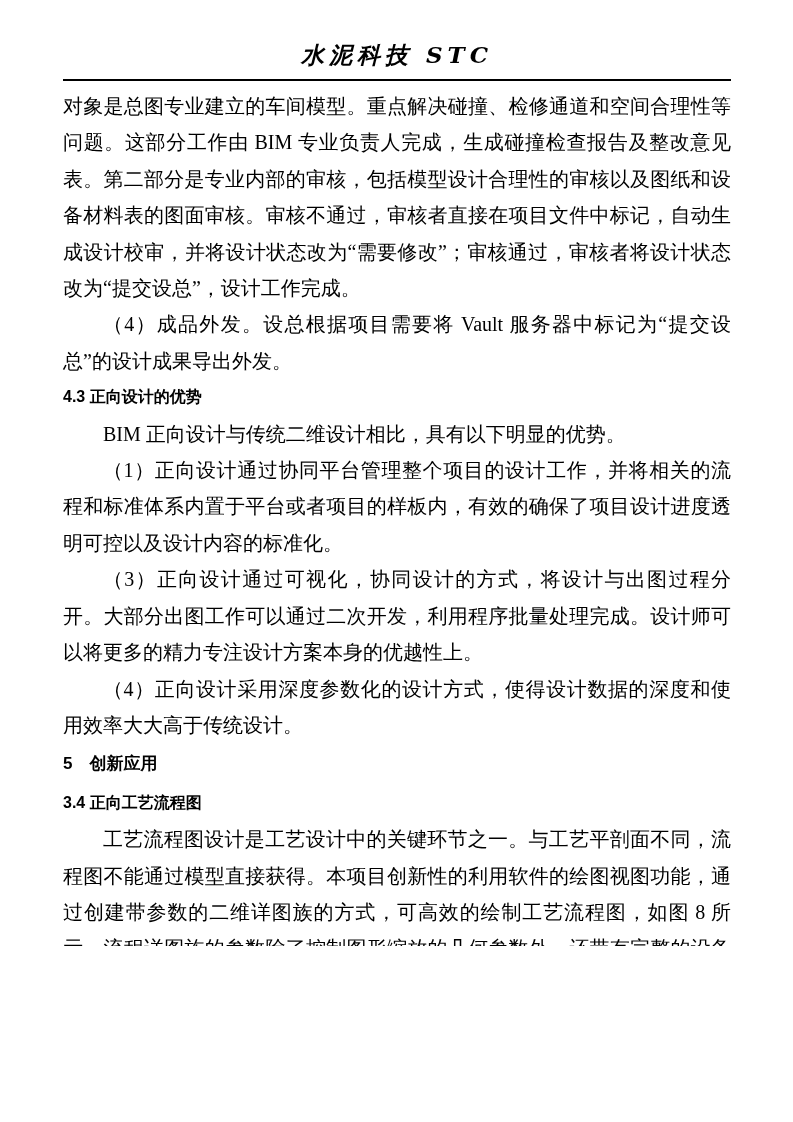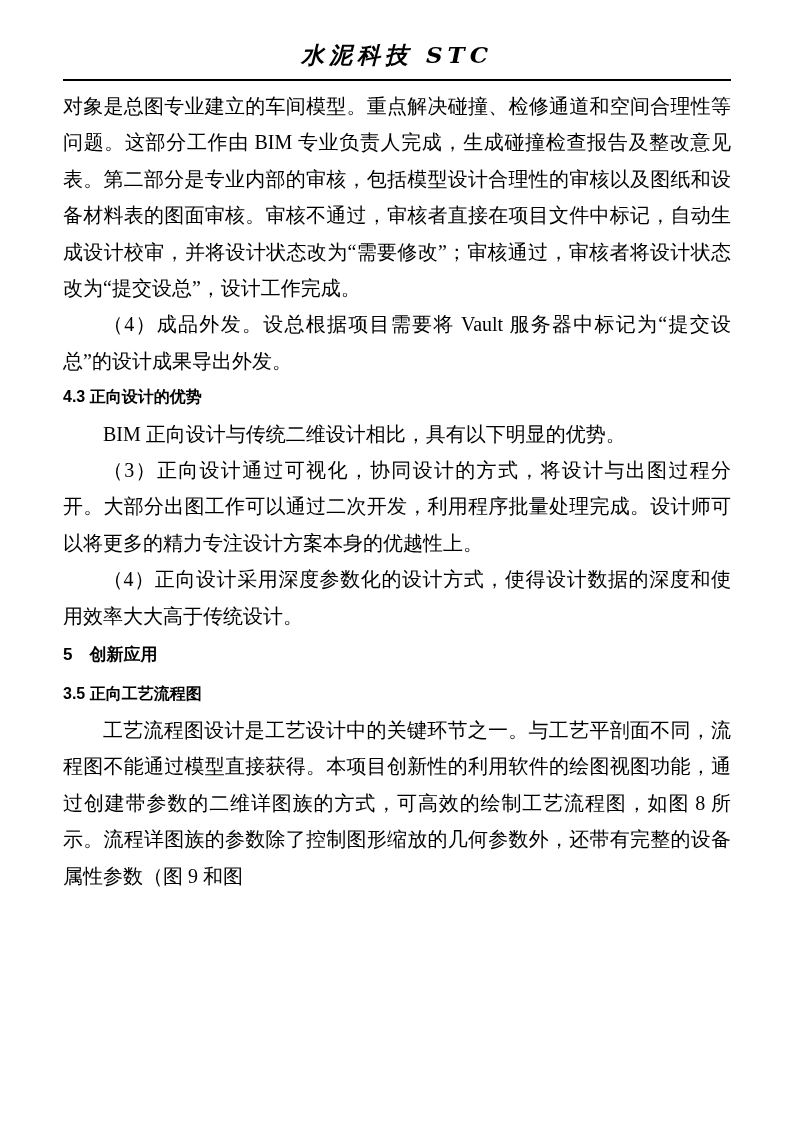--- a/index.html
+++ b/index.html
@@ -103,24 +103,25 @@
   <div class="content">
 
     <div class="journal-title">水泥科技 STC</div>
     <div class="header-rule"></div>
 
     <div class="body-text">
       <p class="para">对象是总图专业建立的车间模型。重点解决碰撞、检修通道和空间合理性等问题。这部分工作由 BIM 专业负责人完成，生成碰撞检查报告及整改意见表。第二部分是专业内部的审核，包括模型设计合理性的审核以及图纸和设备材料表的图面审核。审核不通过，审核者直接在项目文件中标记，自动生成设计校审，并将设计状态改为“需要修改”；审核通过，审核者将设计状态改为“提交设总”，设计工作完成。</p>
       <p class="para indent">（4）成品外发。设总根据项目需要将 Vault 服务器中标记为“提交设总”的设计成果导出外发。</p>
       <h3 class="heading">4.3 正向设计的优势</h3>
       <p class="para indent">BIM 正向设计与传统二维设计相比，具有以下明显的优势。</p>
+      <p class="para indent">（1）正向设计通过协同平台管理整个项目的设计工作，并将相关的流程和标准体系内置于平台或者项目的样板内，有效的确保了项目设计进度透明可控以及设计内容的标准化。</p>
       <p class="para indent">（3）正向设计通过可视化，协同设计的方式，将设计与出图过程分开。大部分出图工作可以通过二次开发，利用程序批量处理完成。设计师可以将更多的精力专注设计方案本身的优越性上。</p>
       <p class="para indent">（4）正向设计采用深度参数化的设计方式，使得设计数据的深度和使用效率大大高于传统设计。</p>
       <h2 class="heading level1">5　创新应用</h2>
-      <h3 class="heading sub">3.5 正向工艺流程图</h3>
+      <h3 class="heading sub">3.4 正向工艺流程图</h3>
       <p class="para indent">工艺流程图设计是工艺设计中的关键环节之一。与工艺平剖面不同，流程图不能通过模型直接获得。本项目创新性的利用软件的绘图视图功能，通过创建带参数的二维详图族的方式，可高效的绘制工艺流程图，如图 8 所示。流程详图族的参数除了控制图形缩放的几何参数外，还带有完整的设备属性参数（图 9 和图</p>
     </div>
   </div>
 
   <div class="footer">
     <svg class="footer-rule-svg" viewBox="0 0 668 6" preserveAspectRatio="none">
       <polygon points="0,2.3 334,0.4 668,2.3 668,3.4 334,5.5 0,3.4" fill="#000000"></polygon>
     </svg>
     <div class="footer-row">
       <span class="page-number">31</span>

